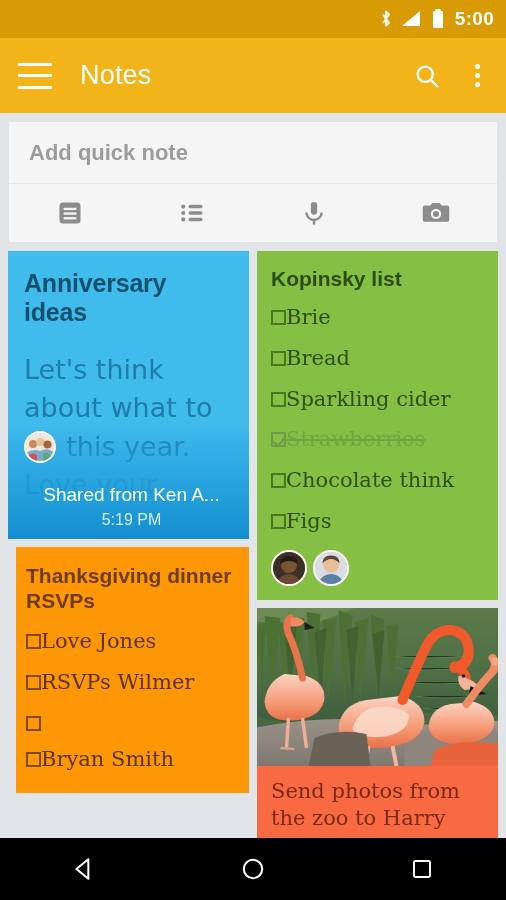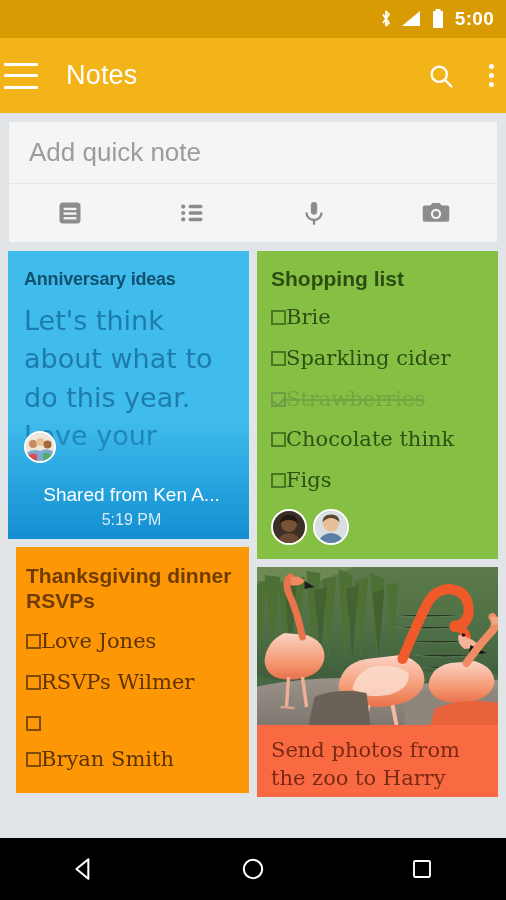--- a/index.html
+++ b/index.html
@@ -15,21 +15,21 @@
   .statusbar{
     height:38px; background:#D99B04; display:flex; align-items:center;
     justify-content:flex-end; padding:0 12px; gap:8px;
   }
   .statusbar .sb-icon{ display:flex; align-items:center; }
   .sb-time{ color:#ffffff; font-size:19px; font-weight:700; letter-spacing:.3px; margin-left:2px;}
 
   
   .appbar{
     height:75px; background:#F2B418; display:flex; align-items:center;
-    padding:0 4px; position:relative;justify-content:flex-end;
+    padding:0 18px; position:relative;justify-content:flex-end;
   }
   .hamburger{ width:34px; height:26px; display:flex; flex-direction:column;
     justify-content:space-between; cursor:pointer; }
   .hamburger span{ display:block; height:3px; background:#fff; border-radius:1px; }
   .appbar-title{
     color:#fff; font-size:27px; font-weight:400; margin-left:28px; letter-spacing:.2px;
   }
   .appbar-actions{ margin-left:auto; display:flex; align-items:center; gap:26px; }
   .icon-btn{ cursor:pointer; display:flex; align-items:center; justify-content:center; }
   .dots{ display:flex; flex-direction:column; gap:4px; align-items:center; padding:4px 8px;}
@@ -37,40 +37,40 @@
 
   
   .quicknote{
     margin:8px; background:#F5F5F5; border:1px solid #E3E3E3;
   }
   .qn-input{
     height:62px; display:flex; align-items:center; padding:0 20px;
     border-bottom:1px solid #E6E6E6;
   }
   .qn-placeholder{
-    color:#9C9C9C; font-size:26px; font-weight:400;
+    color:#9C9C9C; font-size:22px; font-weight:700;
   }
   .qn-tools{
     height:58px; display:flex; align-items:center;
   }
   .qn-tool{ flex:1; display:flex; align-items:center; justify-content:center; cursor:pointer;}
 
   
   .grid{
     display:flex; gap:8px; padding:0 8px; align-items:flex-start;
   }
   .col{ flex:1; display:flex; flex-direction:column; gap:8px; min-width:0;}
   .card{ position:relative; overflow:hidden; }
 
   
   .card-blue{
     background:#3FBBEC; padding:18px 16px 0 16px; height:288px;
   }
   .card-blue .c-title{
-    color:#11506E; font-size:18px; font-weight:bold; margin-bottom:12px; letter-spacing:-.2px;
+    color:#11506E; font-size:25px; font-weight:bold; margin-bottom:24px; letter-spacing:-.2px;
   }
   .card-blue .c-body{
     color:#1E7CAC; font-size:27px; line-height:1.42; font-weight:400;
     font-family:"DejaVu Sans", sans-serif;
   }
   .blue-fade{
     position:absolute; left:0; right:0; bottom:0; height:118px;
     background:linear-gradient(to bottom, rgba(63,187,236,0) 0%, rgba(38,163,222,.78) 42%, rgba(19,143,209,1) 100%);
     pointer-events:none;
   }
@@ -264,24 +264,28 @@
           <span class="cb"></span>
           <span class="citem">Bryan Smith</span>
         </div>
       </div>
 
     </div>
 
     <div class="col">
 
       <div class="card card-green">
-        <div class="c-title">Shopping list</div>
+        <div class="c-title">Kopinsky list</div>
         <div class="checkrow">
           <span class="cb"></span>
           <span class="citem">Brie</span>
+        </div>
+        <div class="checkrow">
+          <span class="cb"></span>
+          <span class="citem">Bread</span>
         </div>
         <div class="checkrow">
           <span class="cb"></span>
           <span class="citem">Sparkling cider</span>
         </div>
         <div class="checkrow">
           <span class="cb checked"></span>
           <span class="citem done">Strawberries</span>
         </div>
         <div class="checkrow">

